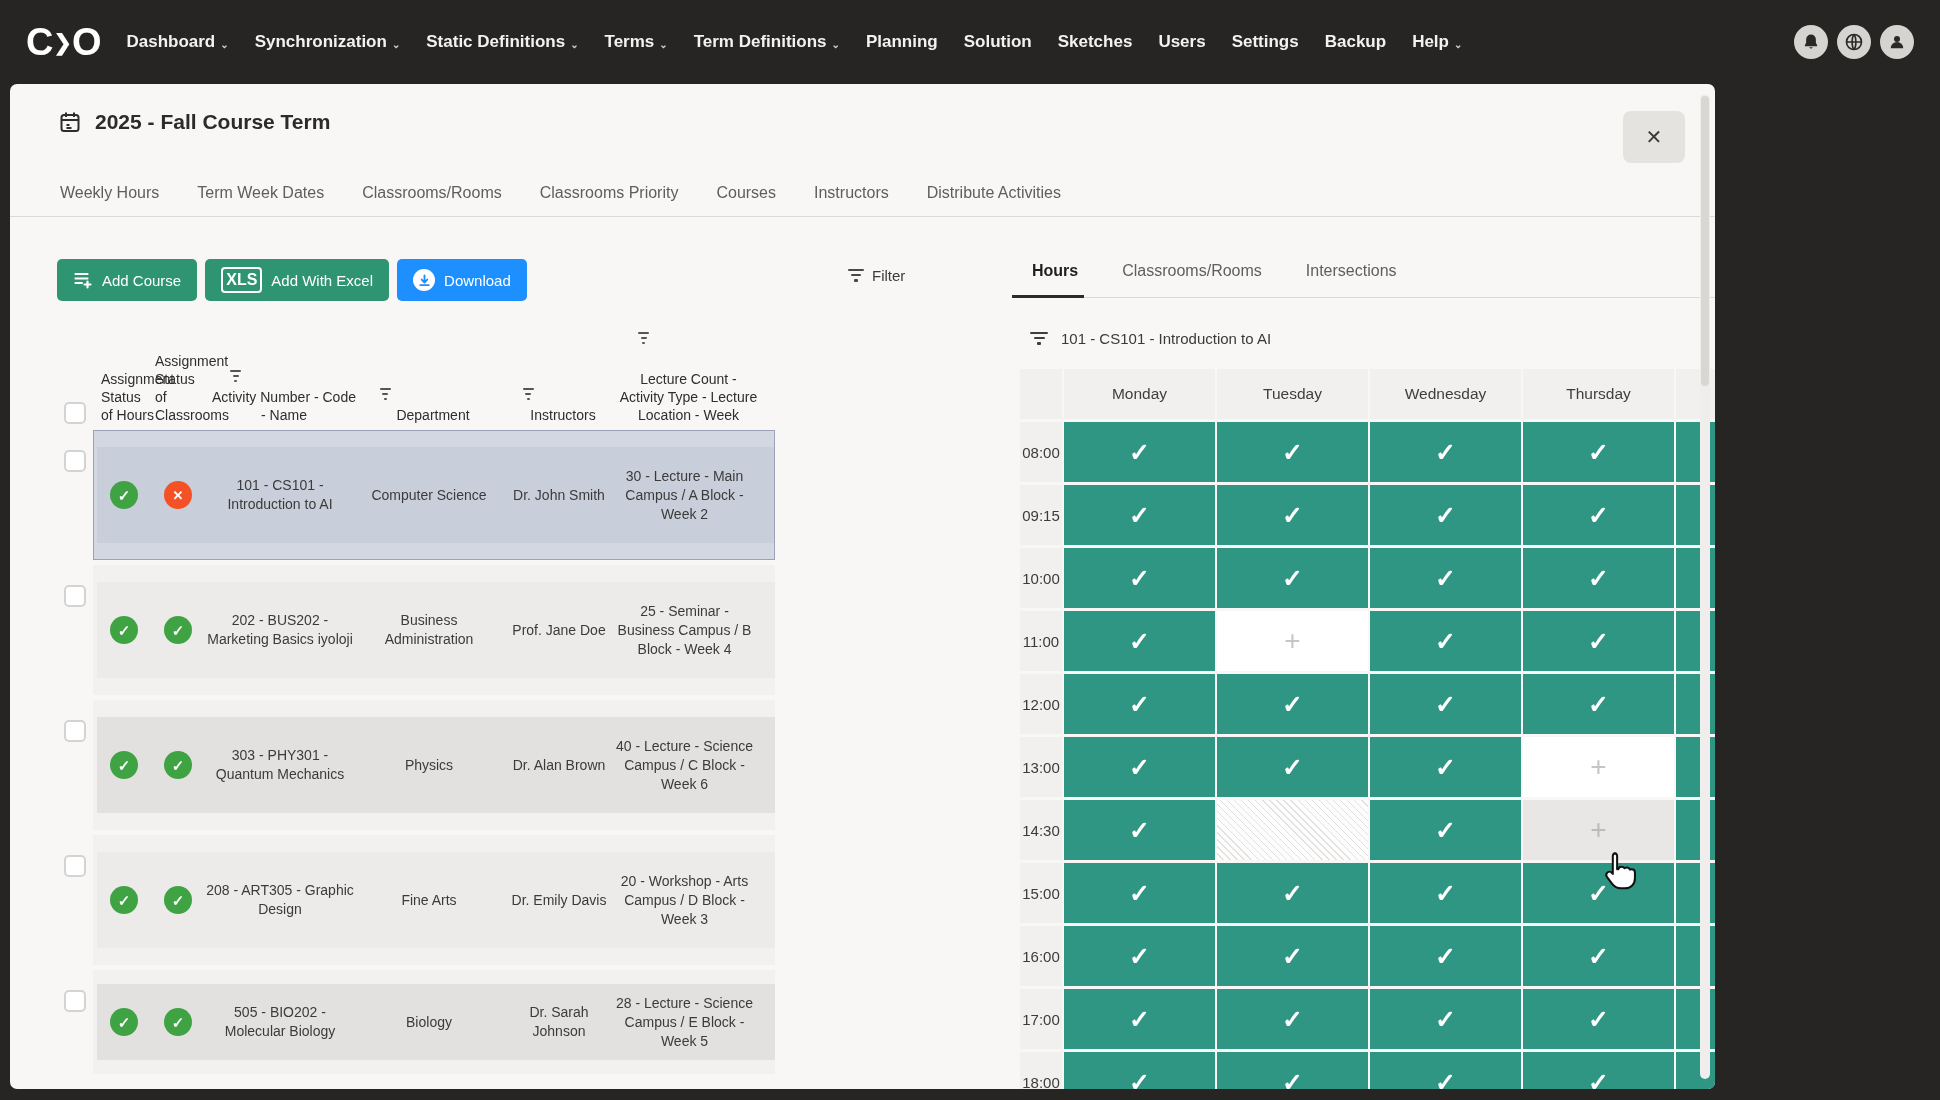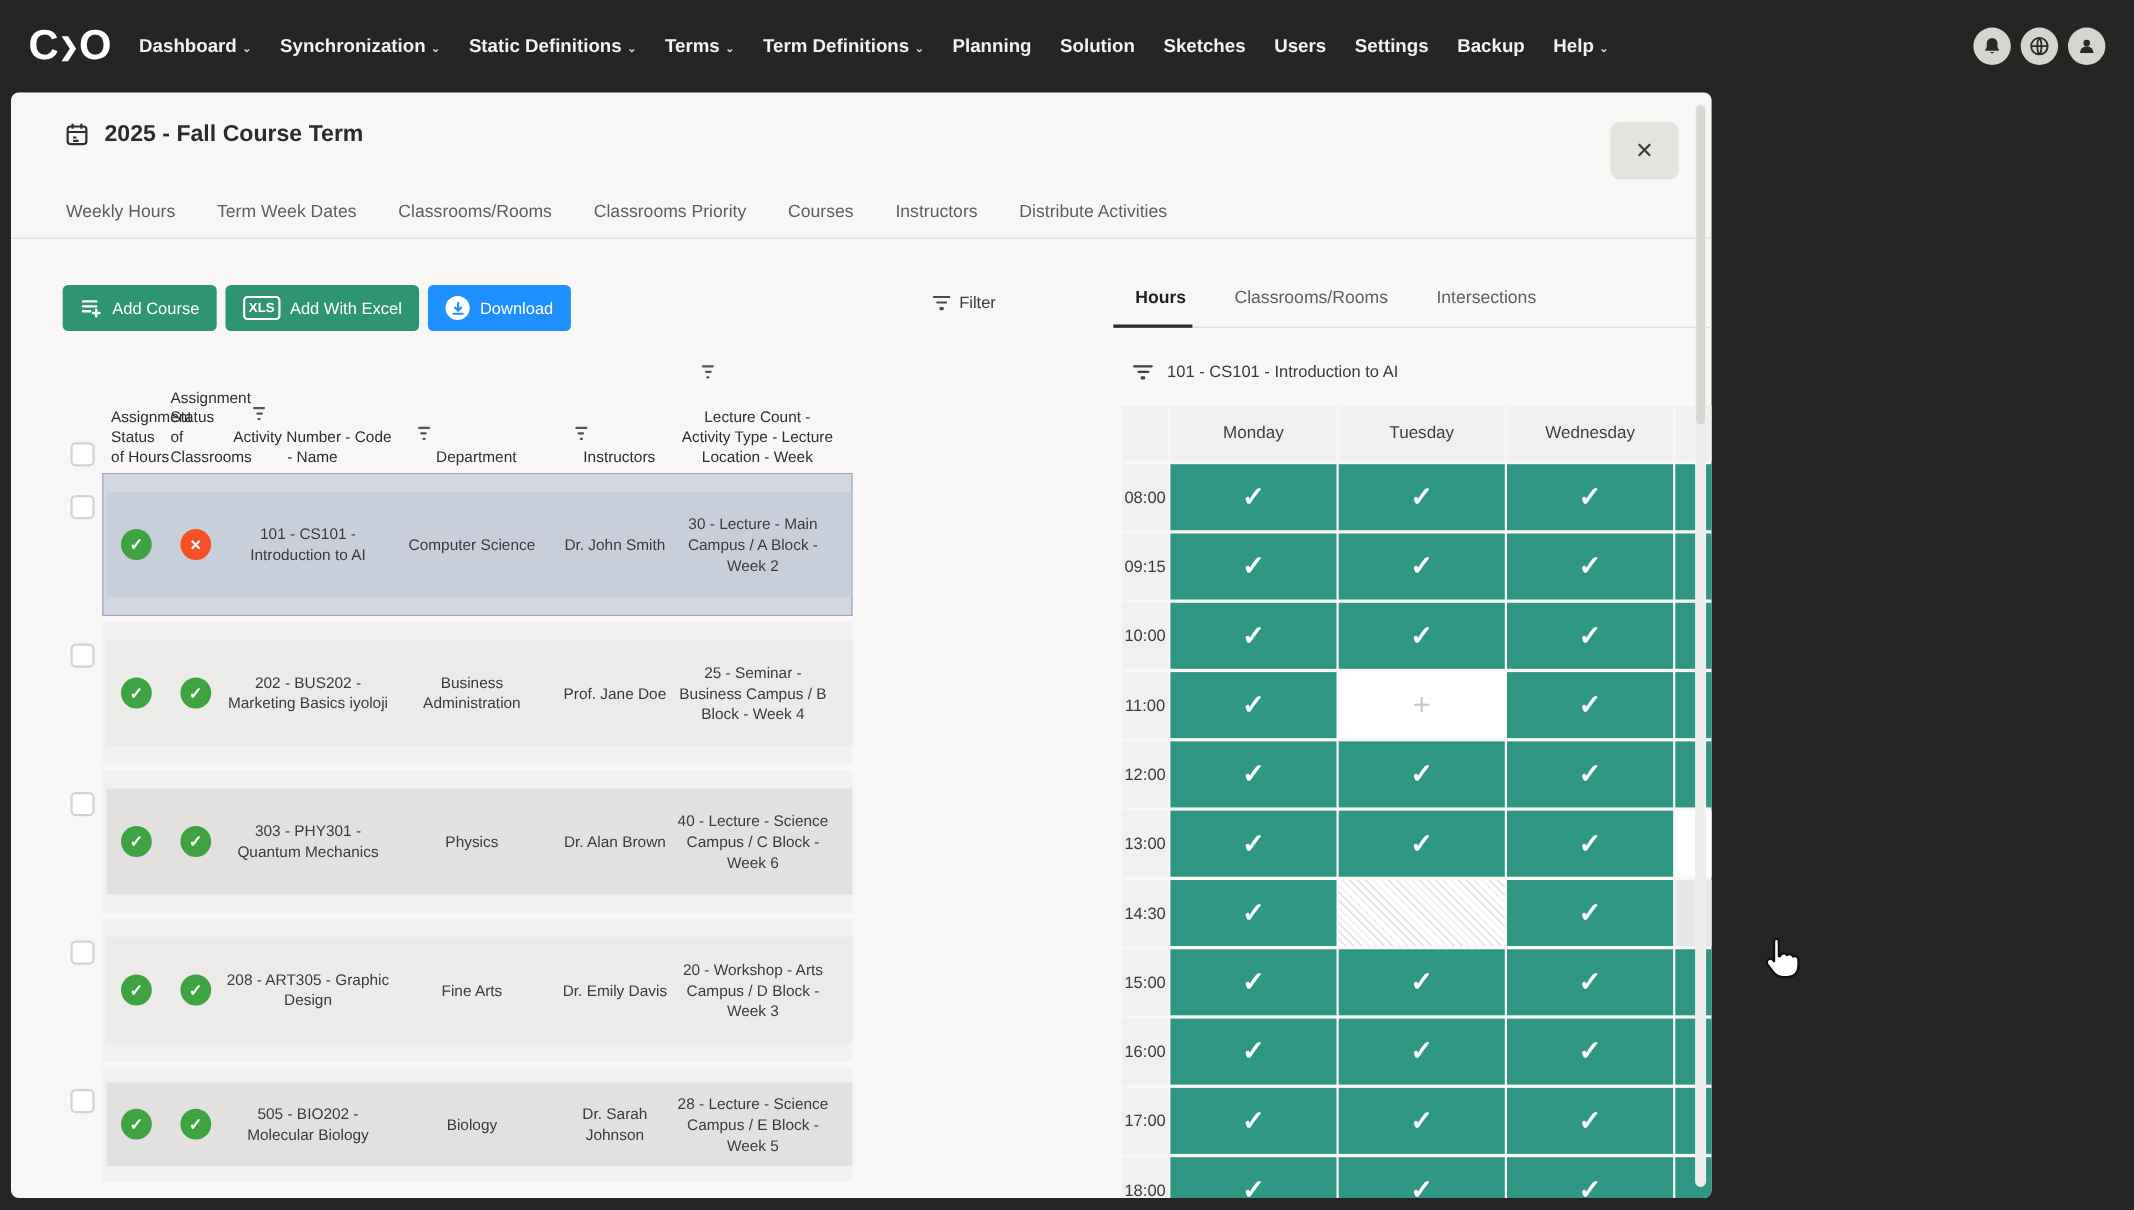--- a/index.html
+++ b/index.html
@@ -21,34 +21,34 @@
   .logo { color:#fff; font-weight:800; font-size:38px; letter-spacing:-1px; display:flex; align-items:center; margin-right:2px; }
   .logo .chev { font-size:22px; font-weight:800; margin:0 1px; position:relative; top:1px; }
   .nav-items { display:flex; align-items:center; gap:26px; flex:1; }
   .nav-item { color:var(--navtext); font-size:17px; font-weight:600; cursor:pointer; white-space:nowrap; display:flex; align-items:center; gap:5px; }
   .nav-item .dd { font-size:10px; opacity:.85; position:relative; top:2px; }
   .term-badge { border:1px solid var(--badge-border); color:var(--badge); font-size:15px; padding:10px 15px; border-radius:9px; white-space:nowrap; cursor:pointer; }
   .nav-circles { display:flex; align-items:center; gap:9px; margin-left:12px; }
   .ncircle { width:34px; height:34px; border-radius:50%; background:#d6d4d1; display:flex; align-items:center; justify-content:center; cursor:pointer; }
   .ncircle svg { display:block; }
   
-  .card { position:absolute; left:10px; top:84px; width:1546px; height:1005px; background:var(--card-bg); border-radius:7px; overflow:hidden; }
+  .card { position:absolute; left:10px; top:84px; width:1705px; height:1005px; background:var(--card-bg); border-radius:7px; overflow:hidden; }
   .page-head { position:absolute; left:48px; top:26px; display:flex; align-items:center; gap:13px; }
   .page-title { font-size:21px; font-weight:700; color:#2c2b29; }
   .close-btn { position:absolute; right:30px; top:27px; width:62px; height:52px; background:#e5e3e0; border-radius:8px; display:flex; align-items:center; justify-content:center; font-size:20px; color:#3a3a39; cursor:pointer; }
   .page-tabs { position:absolute; left:0; top:96px; width:100%; height:37px; border-bottom:1px solid #dcdad8; display:flex; gap:34px; padding-left:48px; }
   .ptab { font-size:16px; color:#5f5e5c; cursor:pointer; padding:4px 2px 0; position:relative; white-space:nowrap;text-align:center; }
   .ptab.active { color:#232323; font-weight:600; }
   .ptab.active::after { content:""; position:absolute; left:-4px; right:-4px; bottom:-1px; height:3px; background:#2f2f2f; border-radius:2px; }
   
   .btn-row { position:absolute; left:47px; top:175px; display:flex; gap:8px; }
   .btn { height:42px; border:none; border-radius:5px; color:#fff; font-size:15px; display:flex; align-items:center; gap:9px; padding:0 16px; cursor:pointer; font-family:inherit; }
   .btn.green { background:var(--green-btn); }
   .btn.blue { background:var(--blue-btn); }
-  .xls-badge { border:2px solid #fff; border-radius:4px; font-size:12px; font-weight:700; padding:2px 3px; }
+  .xls-badge { border:2px solid #fff; border-radius:4px; font-size:16px; font-weight:700; padding:2px 3px; }
   .dl-ic { width:22px; height:22px; background:#fff; border-radius:50%; display:flex; align-items:center; justify-content:center; }
   .filter-ctl { position:absolute; left:838px; top:183px; display:flex; align-items:center; gap:8px; font-size:15px; color:#3c3b39; cursor:pointer; }
   .flines { display:inline-flex; flex-direction:column; align-items:center; gap:3px; }
   .flines i { display:block; background:#4a4948; height:2px; border-radius:1px; }
   .flines .b1{width:16px;} .flines .b2{width:10px;} .flines .b3{width:4px; height:3px;}
   .flines.mini i { background:#555; }
   .flines.mini .b1{width:11px;} .flines.mini .b2{width:6px;} .flines.mini .b3{width:3px; height:2px;}
   
   .thead { position:absolute; left:50px; top:228px; width:700px; height:114px; }
   .thead .cbx { position:absolute; left:4px; bottom:2px; }

